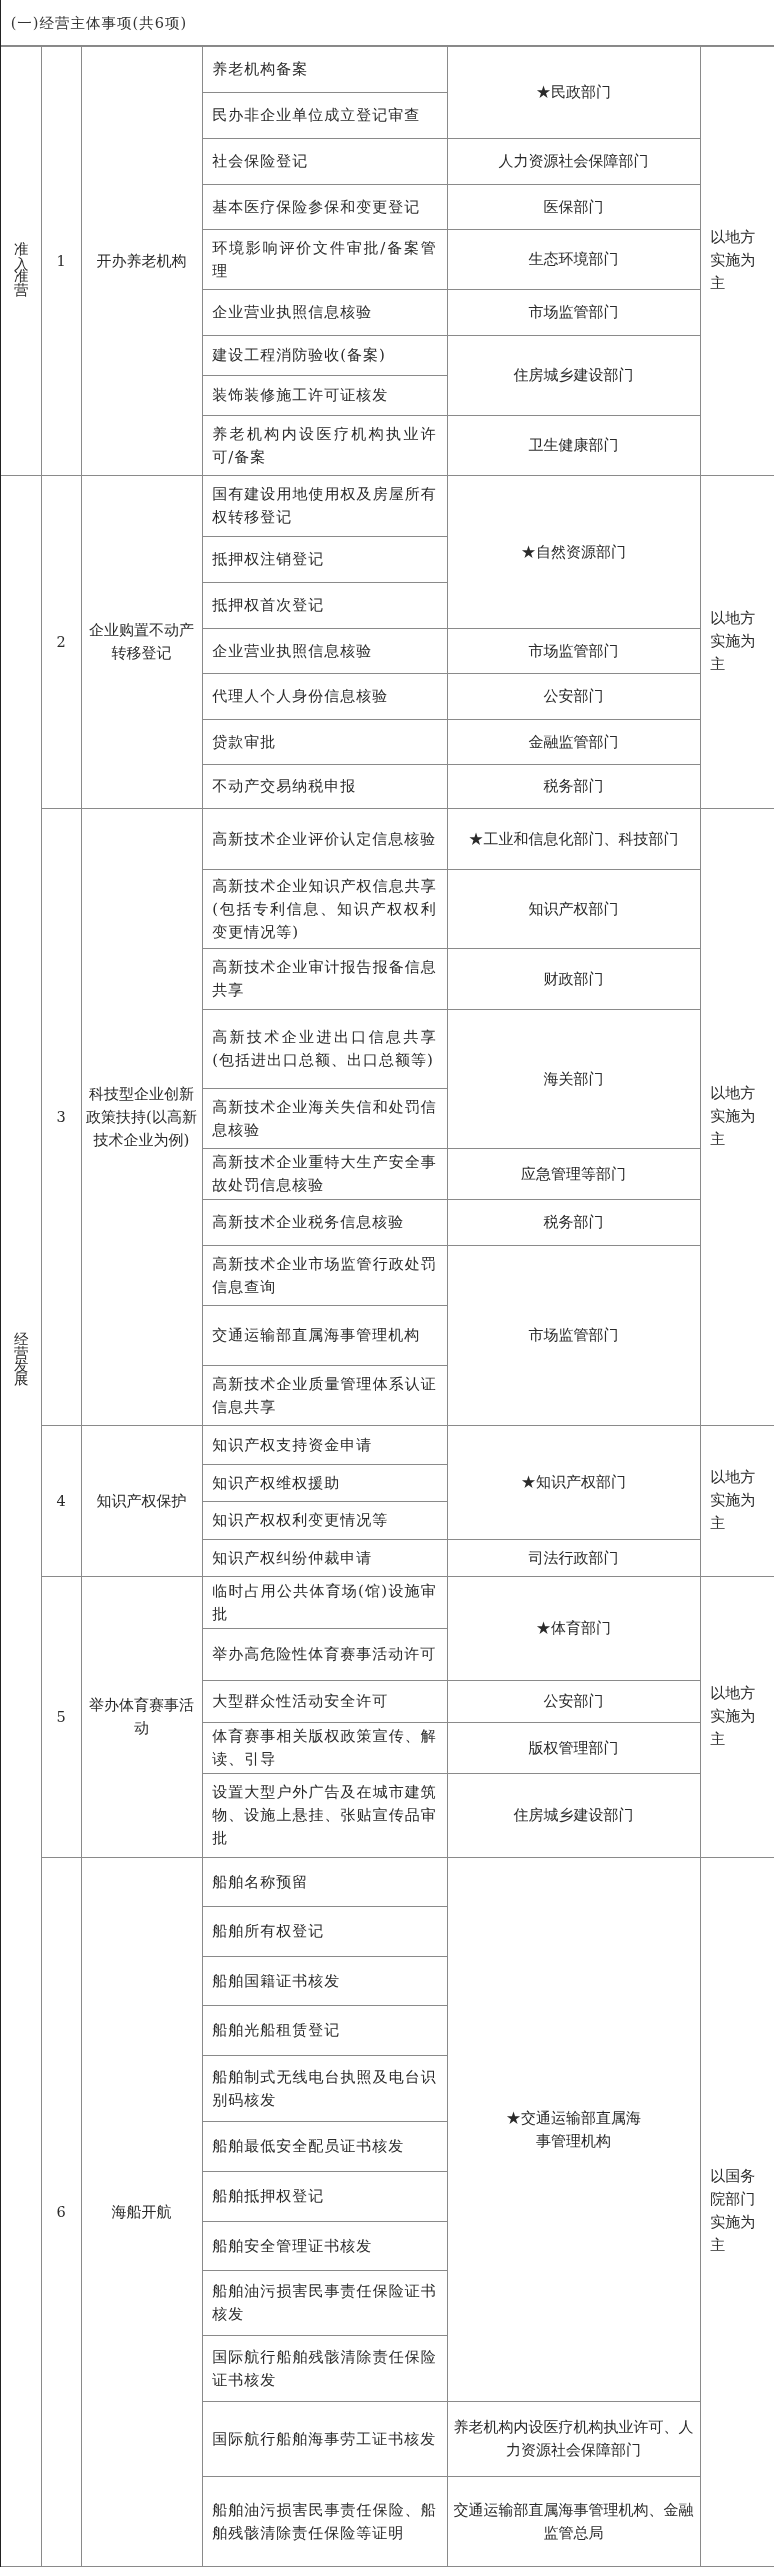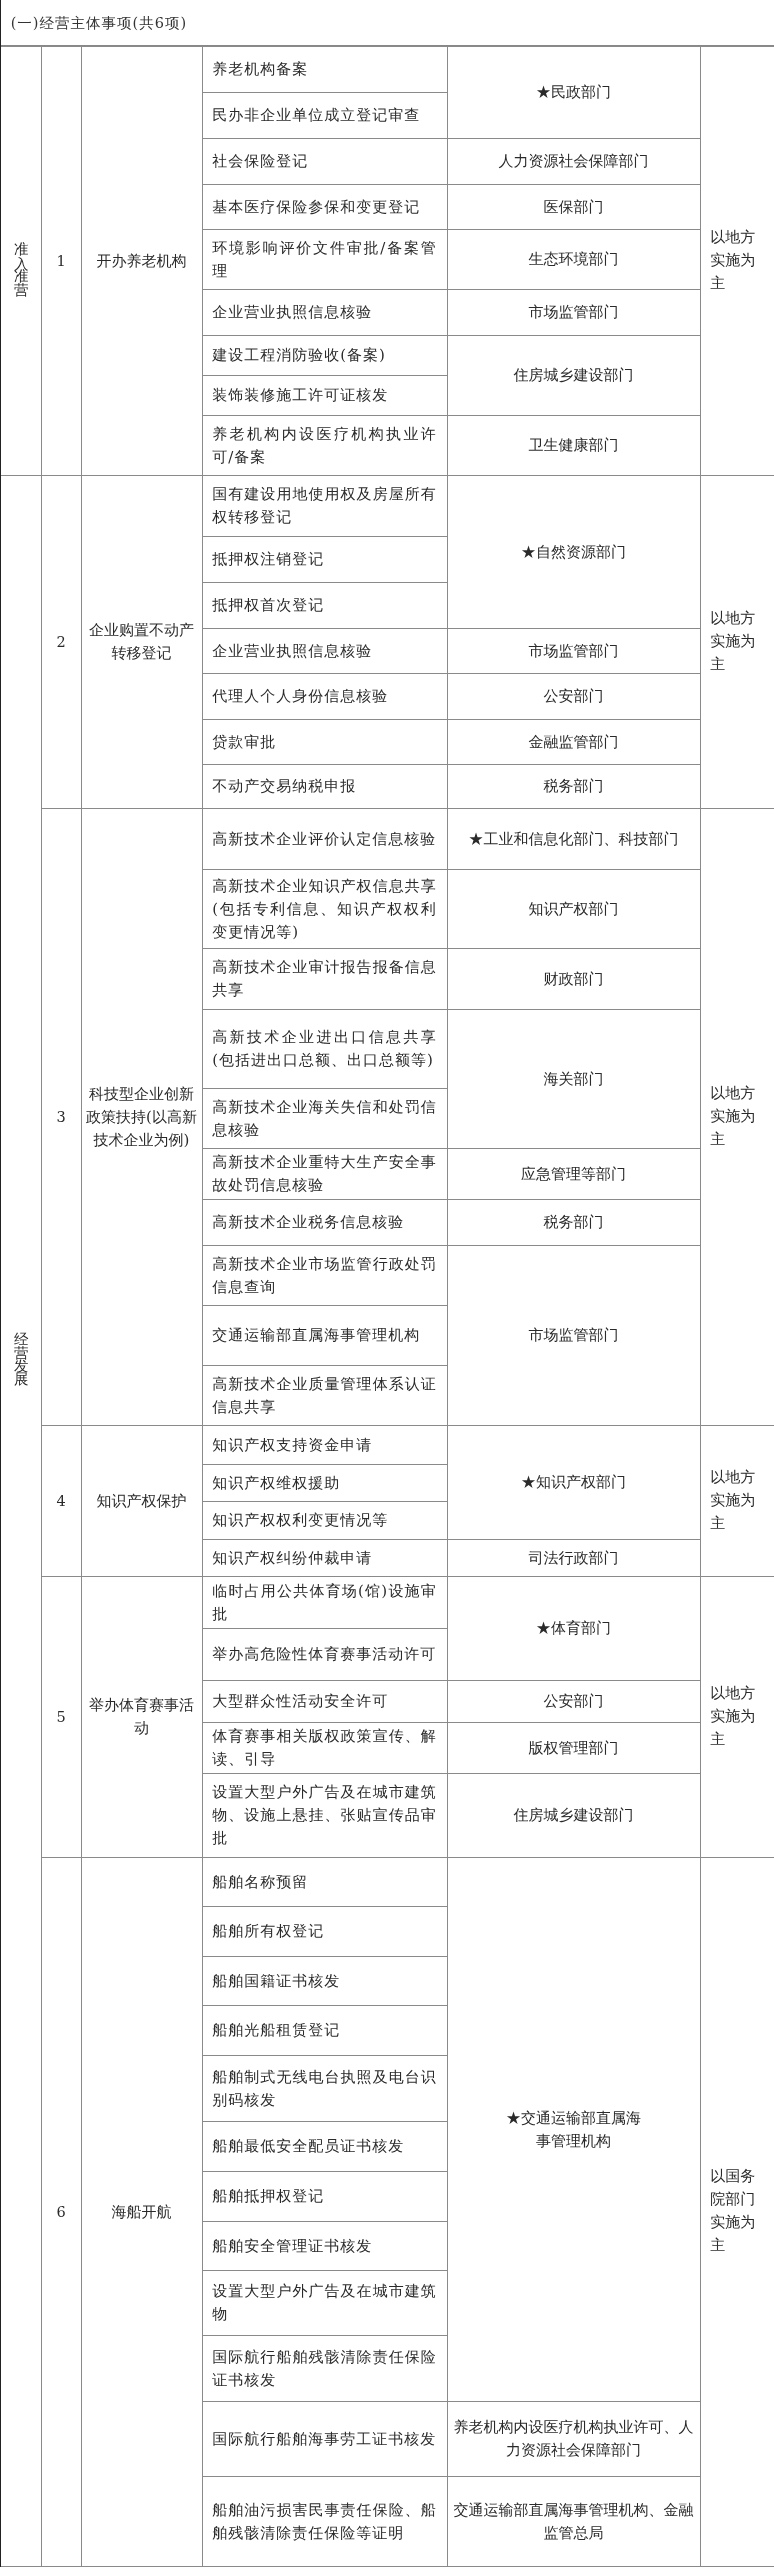--- a/index.html
+++ b/index.html
@@ -214,21 +214,21 @@
       <tr style="height:50px">
         <td class="item">船舶最低安全配员证书核发</td>
       </tr>
       <tr style="height:50px">
         <td class="item">船舶抵押权登记</td>
       </tr>
       <tr style="height:49px">
         <td class="item">船舶安全管理证书核发</td>
       </tr>
       <tr style="height:65px">
-        <td class="item">设置大型户外广告及在城市建筑物</td>
+        <td class="item">船舶油污损害民事责任保险证书核发</td>
       </tr>
       <tr style="height:66px">
         <td class="item">国际航行船舶残骸清除责任保险证书核发</td>
       </tr>
       <tr style="height:75px">
         <td class="item">国际航行船舶海事劳工证书核发</td>
         <td class="dept">养老机构内设医疗机构执业许可、人力资源社会保障部门</td>
       </tr>
       <tr class="secend" style="height:90px">
         <td class="item">船舶油污损害民事责任保险、船舶残骸清除责任保险等证明</td>

